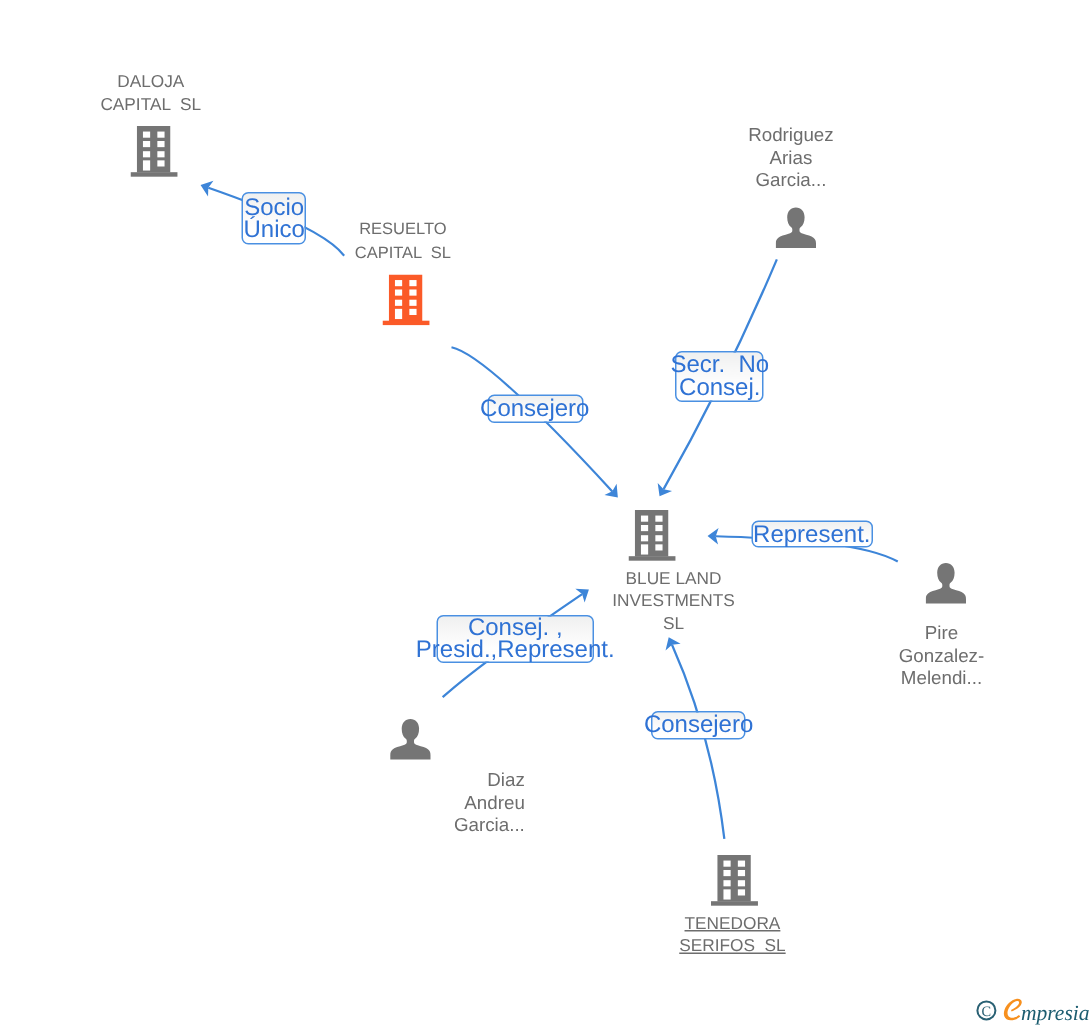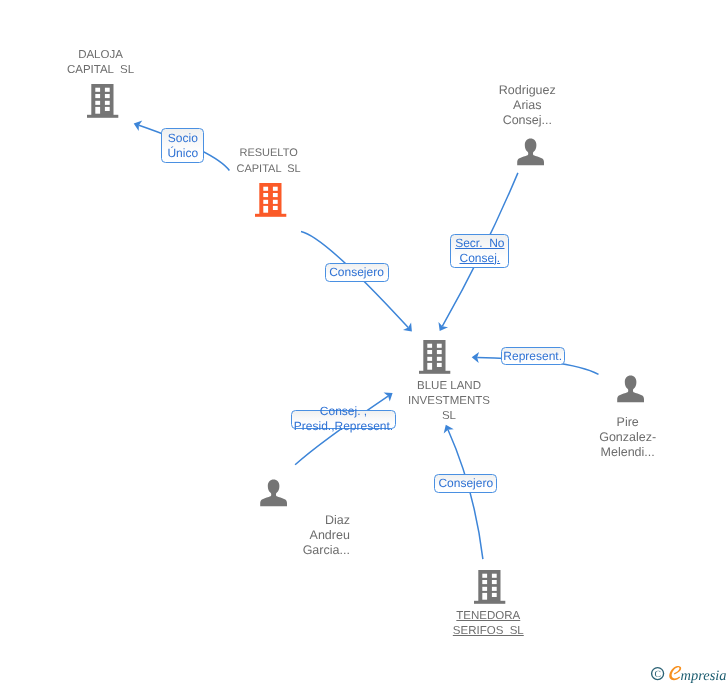--- a/index.html
+++ b/index.html
@@ -6,21 +6,21 @@
   body{width:728px;height:685px;background:#ffffff;font-family:"Liberation Sans",sans-serif;overflow:hidden;position:relative;
         -webkit-font-smoothing:antialiased;text-rendering:geometricPrecision;}
   #stage{position:absolute;left:0;top:0;width:728px;height:685px;transform:translateZ(0);}
   svg.edges{position:absolute;left:0;top:0;width:728px;height:685px;pointer-events:none;}
   .nlabel{position:absolute;color:#6d6d6d;text-align:center;white-space:pre;}
   .nlabel.sm{font-size:11.5px;line-height:15px;}
   .nlabel.md{font-size:12.5px;line-height:15px;}
   .nlabel.lg{font-size:11px;line-height:16px;}
   .lbl{position:absolute;box-sizing:border-box;border:1.6px solid #4a90e2;border-radius:4.5px;
        background:linear-gradient(to bottom,#eff0f0 0%,#f8f8f8 38%,#fefefe 70%,#ffffff 100%);
-       color:#2f72d4;font-size:12px;line-height:15px;text-align:center;
+       color:#2f72d4;font-size:16px;line-height:15px;text-align:center;
        display:flex;align-items:center;justify-content:center;white-space:pre;}
   .icon{position:absolute;}
   .logo{position:absolute;left:650px;top:665px;}
 </style>
 </head>
 <body>
 
 <div id="stage">
   <svg class="edges" id="edges" viewBox="0 0 728 685">
       <path d="M229.4 170.5 Q215.7 151.9 138.9 125.2" fill="none" stroke="#3d85d8" stroke-width="1.5"></path>
@@ -78,21 +78,21 @@
       C0.2 22.6 0.6 21.5 1.9 20.5
       C3.2 19.5 6.1 18.7 8.7 17.9
       C10.3 17.4 11.2 16.9 11.2 15.9
       L11.2 15.0
       C11.2 14.3 10.9 13.9 10.3 13.4
       C8.8 12.3 7.8 9.9 7.8 6.9
       C7.8 3.0 10.2 0.4 13.6 0.4 Z"></path>
   </svg></div>
       <div class="nlabel md" style="left: 447.3px; top: 82.9px; width: 160px;">Rodriguez
 Arias
-Consej...</div>
+Garcia...</div>
       <div class="icon" style="left: 418.6px; top: 340px;"><svg width="32" height="34" viewBox="0 0 32 34">
     <rect x="4.3" y="0" width="22.2" height="31.0" fill="#757575"></rect>
     <rect x="0" y="30.8" width="31.3" height="3.0" fill="#757575"></rect>
     <rect x="8.3" y="3.7" width="4.8" height="4.1" fill="#fff"></rect>
           <rect x="17.9" y="3.7" width="4.8" height="4.1" fill="#fff"></rect>
           <rect x="8.3" y="10" width="4.8" height="4.1" fill="#fff"></rect>
           <rect x="17.9" y="10" width="4.8" height="4.1" fill="#fff"></rect>
           <rect x="8.3" y="16.8" width="4.8" height="4.1" fill="#fff"></rect>
           <rect x="17.9" y="16.8" width="4.8" height="4.1" fill="#fff"></rect>
           <rect x="8.3" y="22.9" width="4.8" height="6.8" fill="#fff"></rect>
@@ -155,24 +155,24 @@
           <rect x="8.3" y="22.9" width="4.8" height="6.8" fill="#fff"></rect>
           <rect x="17.9" y="22.9" width="4.8" height="4.1" fill="#fff"></rect>
   </svg></div>
       <div class="nlabel sm" style="left: 408.3px; top: 609.1px; width: 160px; text-decoration: underline;">TENEDORA
 SERIFOS  SL</div>
     </div>
   <div id="labels">
       <div class="lbl" style="left: 161.3px; top: 128.3px; width: 43px; height: 34.6px;">Socio
 Único</div>
       <div class="lbl" style="left: 324.5px; top: 262.5px; width: 64px; height: 19.7px;">Consejero</div>
-      <div class="lbl" style="left: 450.2px; top: 233.5px; width: 59.3px; height: 34.3px; text-decoration: underline;">Secr.  No
+      <div class="lbl" style="left: 450.2px; top: 233.5px; width: 59.3px; height: 34.3px;">Secr.  No
 Consej.</div>
-      <div class="lbl" style="left: 500.7px; top: 347.4px; width: 64px; height: 18px;">Represent.</div>
-      <div class="lbl" style="left: 291.3px; top: 409.9px; width: 104.4px; height: 19px;">Consej. ,
+      <div class="lbl" style="left: 500.7px; top: 347.4px; width: 81px; height: 18px;">Represent.</div>
+      <div class="lbl" style="left: 291.3px; top: 409.9px; width: 104.4px; height: 32px;">Consej. ,
 Presid.,Represent.</div>
       <div class="lbl" style="left: 434.2px; top: 474.1px; width: 63.1px; height: 19.3px;">Consejero</div>
     </div>
 
   <div class="logo">
     <svg width="86" height="24" viewBox="0 0 86 24">
       <g>
         <circle cx="7.6" cy="8.6" r="6.0" fill="none" stroke="#2a6174" stroke-width="1.35"></circle>
         <text x="7.6" y="12.0" font-family="'Liberation Serif',serif" font-size="9.6" fill="#2a6174" text-anchor="middle">C</text>
       </g>

